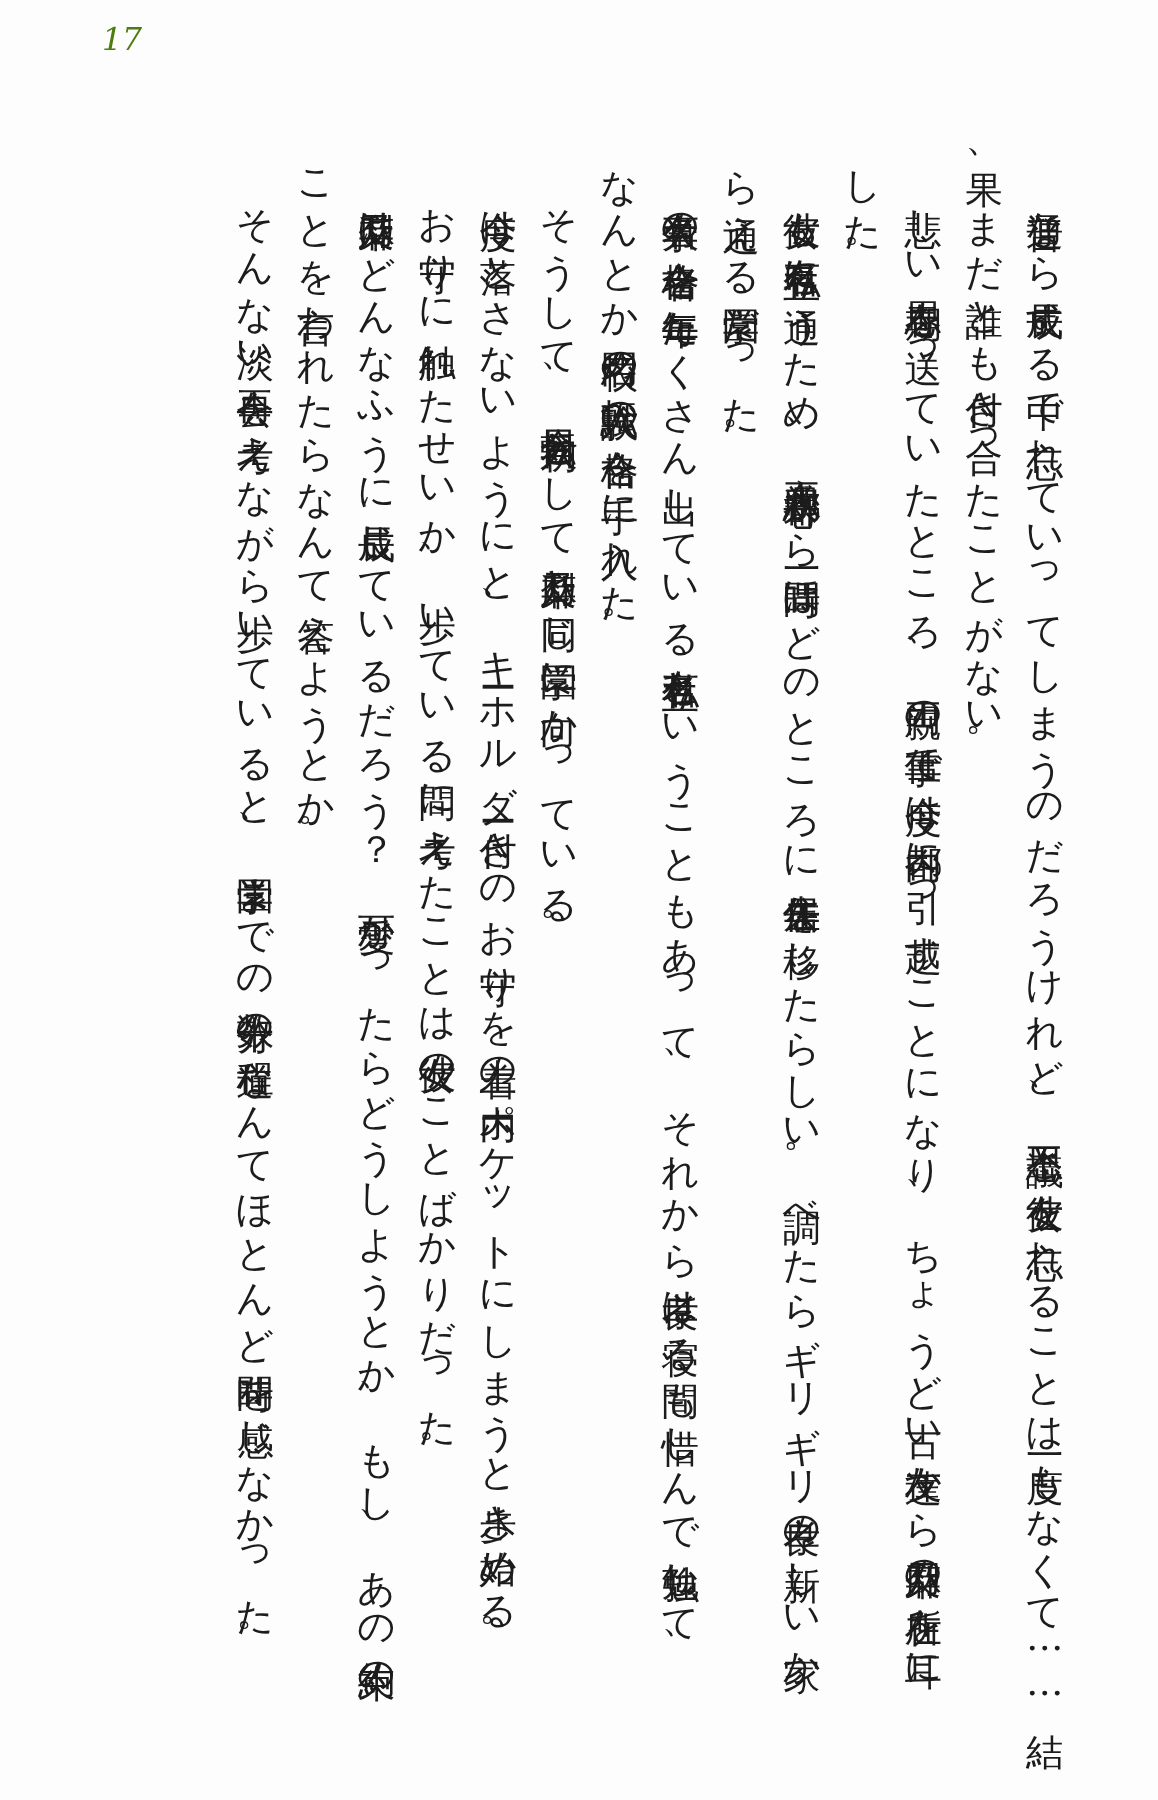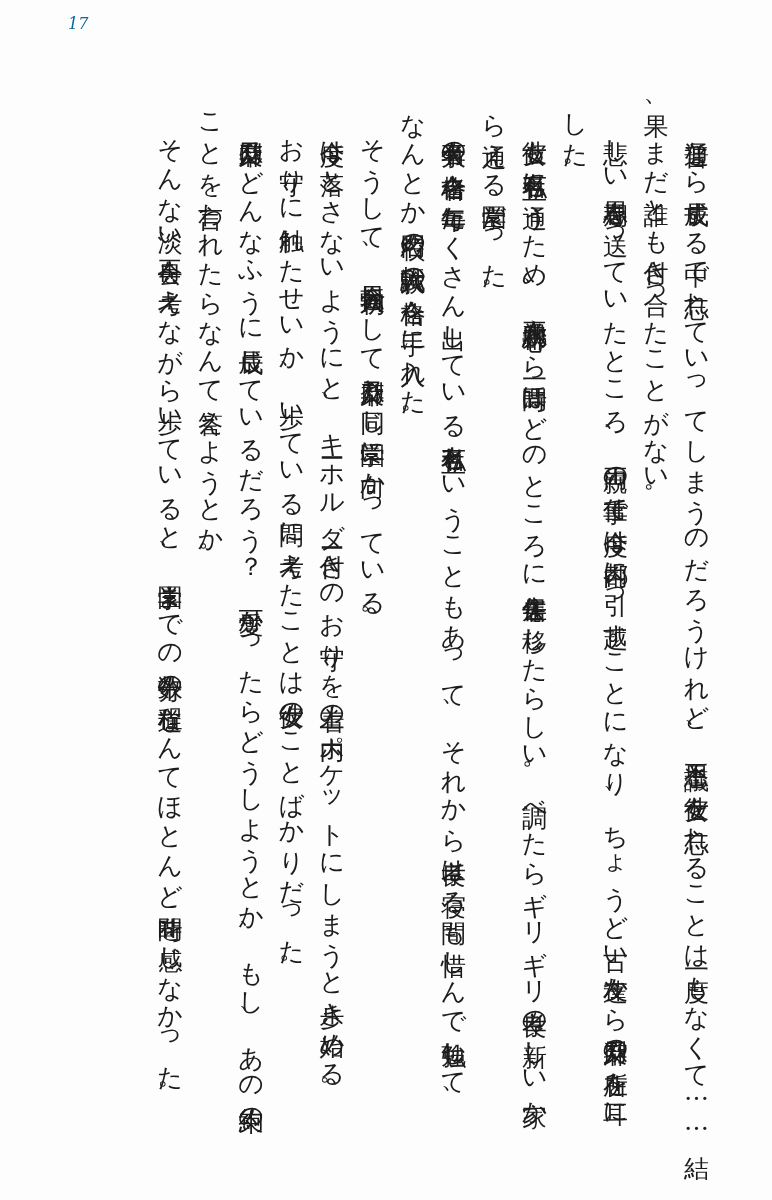--- a/index.html
+++ b/index.html
@@ -13,23 +13,23 @@
     height: 1200px;
     background: #fdfdfd;
     overflow: hidden;
     font-family: "DejaVu Serif", "Liberation Serif", serif;
     color: #1c1c1c;
   }
   .page-number {
     position: absolute;
     left: 68px;
     top: 14px;
-    font-size: 16px;
+    font-size: 21px;
     font-style: italic;
-    color: #0369a1;
+    color: #4d7c0f;
   }
   .text-block {
     position: absolute;
     top: 96px;
     right: 56px;
     width: 656px;
     height: 1042px;
     writing-mode: vertical-rl;
     text-orientation: upright;
     font-size: 25px;

